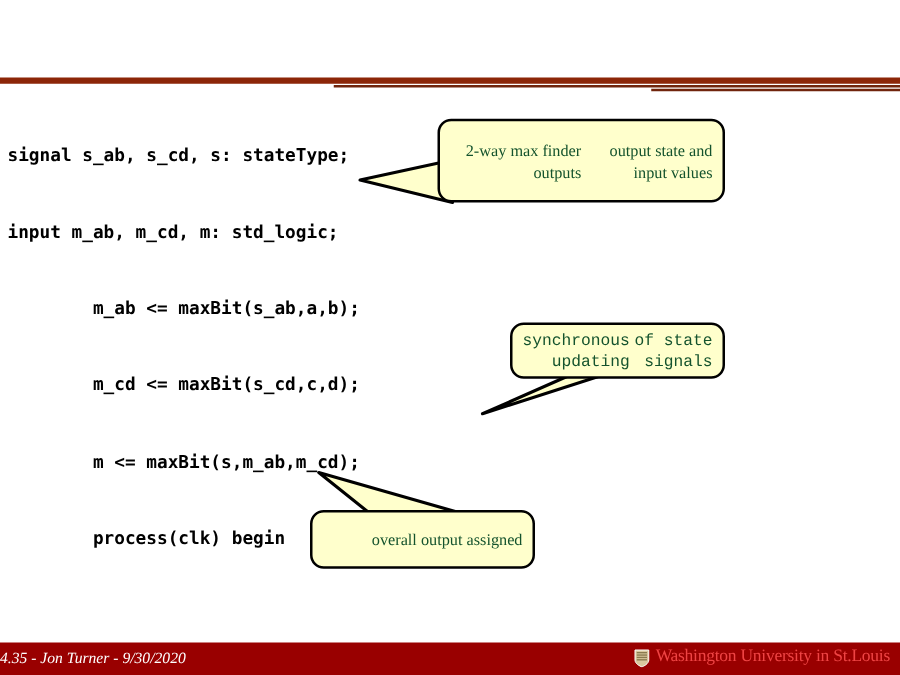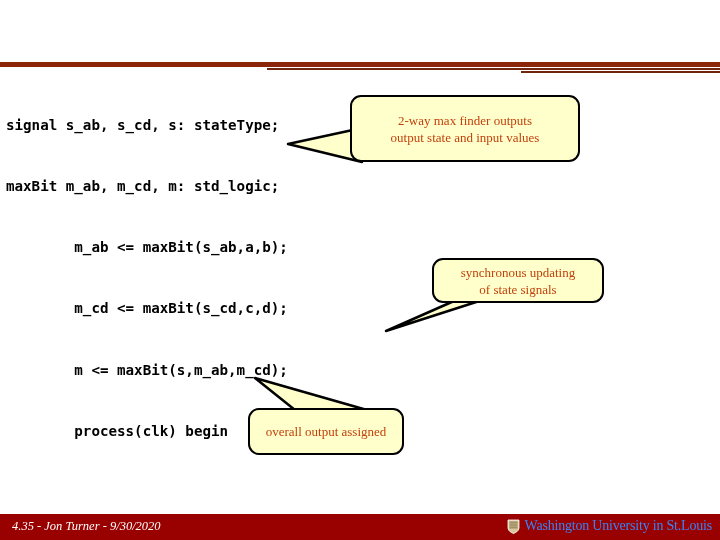--- a/index.html
+++ b/index.html
@@ -61,25 +61,24 @@
 
   
   .callout {
     position: absolute;
     box-sizing: border-box;
     background: #FFFFCC;
     border: 2.5px solid #000000;
     border-radius: 11px;
     font-family: "Liberation Serif", serif;
     font-size: 13px;
-    color: #c2410c;
-    text-align: center;
+    color: #14532d;
+    text-align: right;
     line-height: 17px;
     display: flex;
-    flex-direction: column;
     align-items: center;
     justify-content: center;
     padding: 3px 8px;
     z-index: 6;
   }
   .callout .ctext { display: block; width: 100%; }
 
   .callout-tail {
     position: absolute;
     z-index: 5;
@@ -90,90 +89,91 @@
   #callout-combinational {
     left: 350px;
     top: 95px;
     width: 230px;
     height: 67px;
   }
   #tail-combinational { left: 288px; top: 128px; width: 80px; height: 42px; }
 
   
   #callout-sync-update {
-    left: 432px;
+    left: 408px;
     top: 258px;
     width: 172px;
     height: 45px;
+    font-family: Liberation Mono, monospace;
   }
   #tail-sync-update { left: 386px; top: 295px; width: 120px; height: 40px; }
 
   
   #callout-overall-output {
     left: 248px;
     top: 408px;
-    width: 156px;
+    width: 180px;
     height: 47px;
   }
   #tail-overall-output { left: 248px; top: 378px; width: 130px; height: 42px; }
 
   
   #footer-bar {
     position: absolute;
     left: 0;
     top: 514px;
     width: 720px;
     height: 26px;
     background: #990000;
   }
   #footer-left {
     position: absolute;
-    left: 12px;
+    left: 0;
     top: 519px;
     font-family: "Liberation Serif", serif;
     font-style: italic;
     font-size: 12.5px;
     color: #FFFFFF;
     white-space: nowrap;
     z-index: 3;
   }
   #footer-right {
     position: absolute;
     right: 8px;
     top: 518px;
     display: flex;
     align-items: center;
     gap: 5px;
     z-index: 3;
   }
   #footer-right .wu-text {
     font-family: "Liberation Serif", serif;
     font-size: 14px;
-    color: #3b82f6;
+    color: #ef4444;
     white-space: nowrap;
     letter-spacing: -0.2px;
   }
   .shield {
     display: inline-block;
     width: 13px;
     height: 15px;
   }
 </style>
 </head>
 <body>
 
 <div id="slide">
 
   <div class="rule-thick"></div>
   <div class="rule-thin-a"></div>
   <div class="rule-thin-b"></div>
 
   <div class="code" id="code-block">
     <div class="code-line">signal s_ab, s_cd, s: stateType;</div>
-    <div class="code-line">maxBit m_ab, m_cd, m: std_logic;</div>
+    <div class="code-line">input m_ab, m_cd, m: std_logic;</div>
     <div class="code-line">        m_ab &lt;= maxBit(s_ab,a,b);</div>
     <div class="code-line">        m_cd &lt;= maxBit(s_cd,c,d);</div>
     <div class="code-line">        m &lt;= maxBit(s,m_ab,m_cd);</div>
     <div class="code-line">        process(clk) begin</div>
     
     
     
     
     
     

